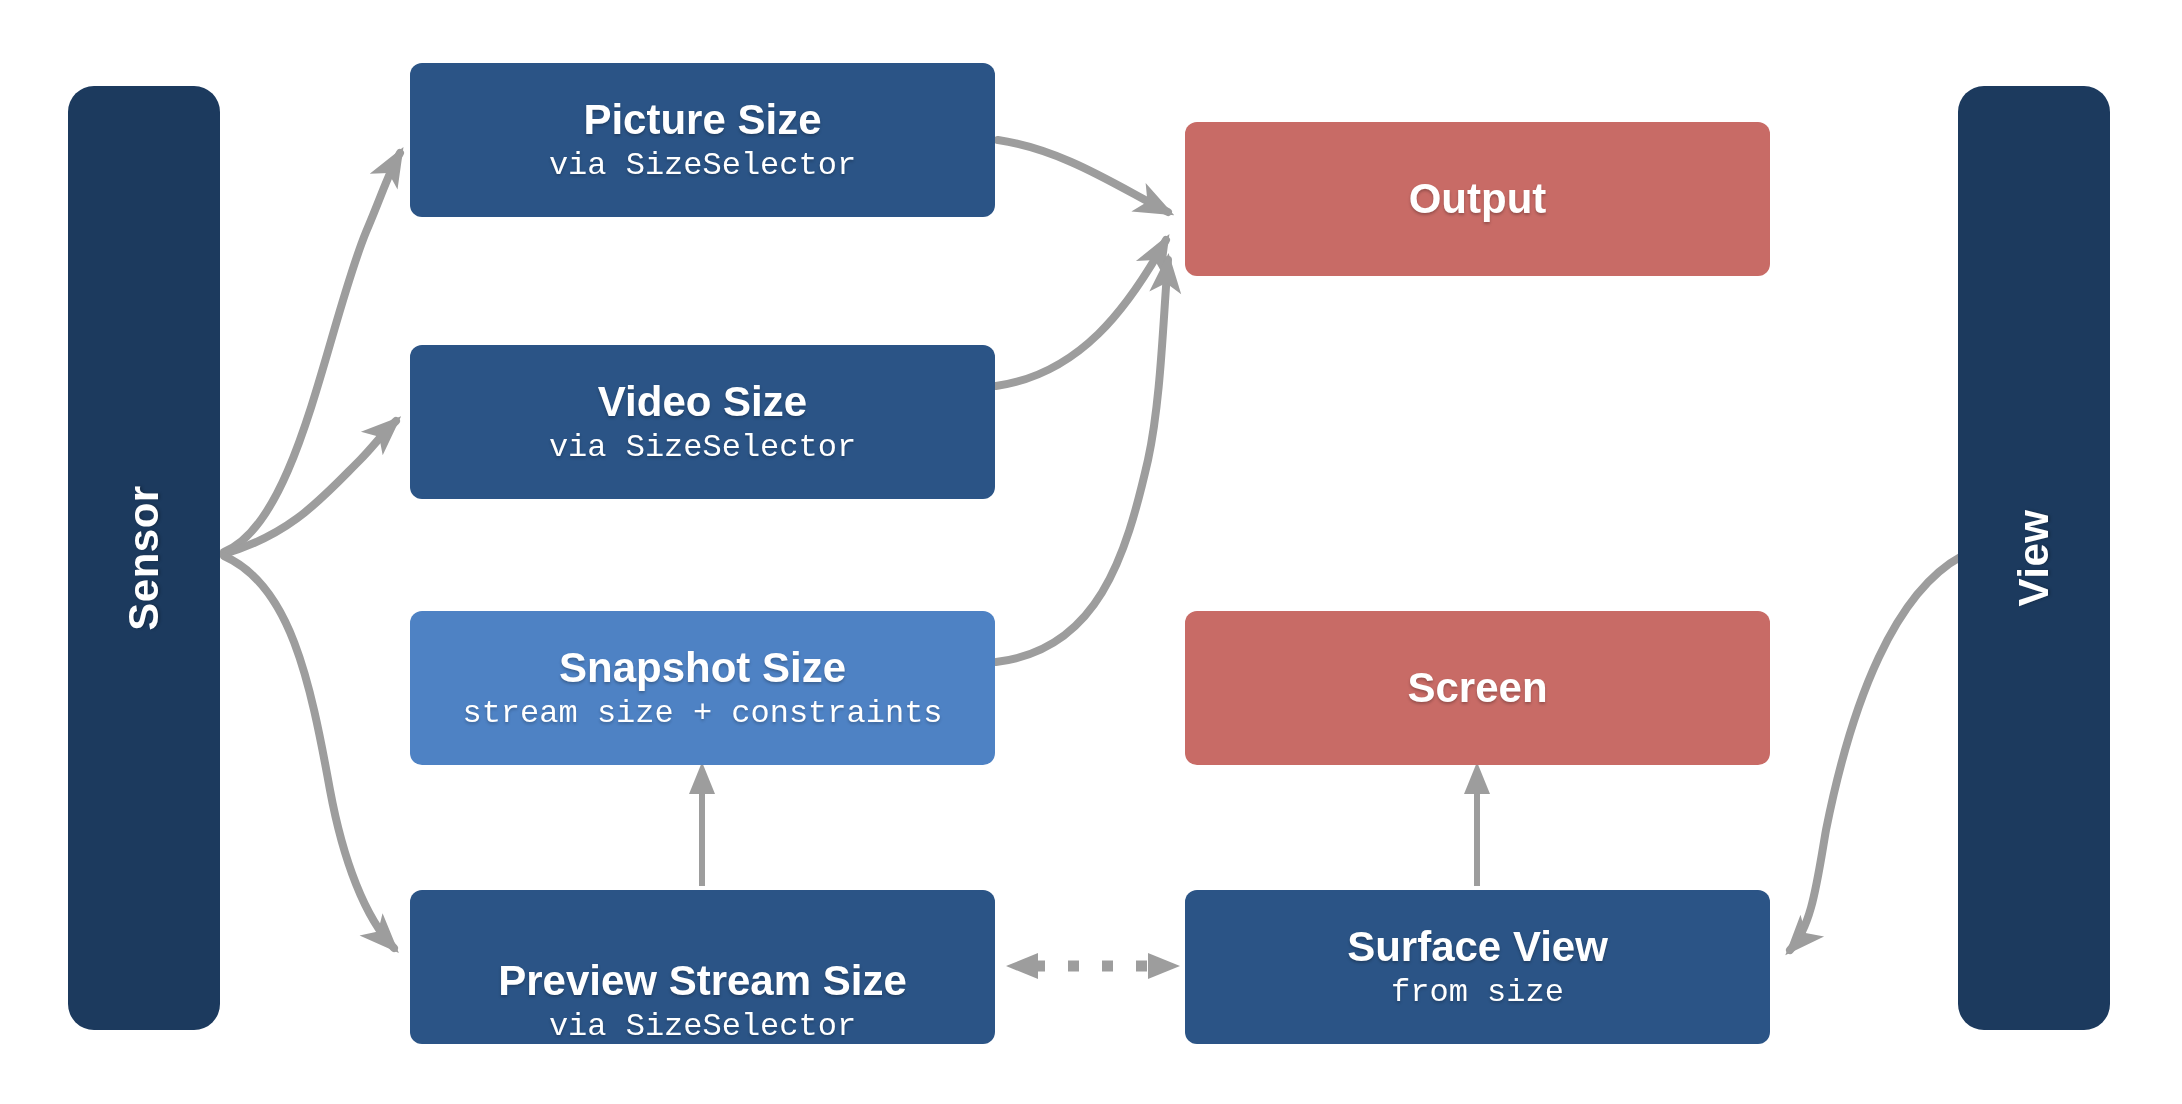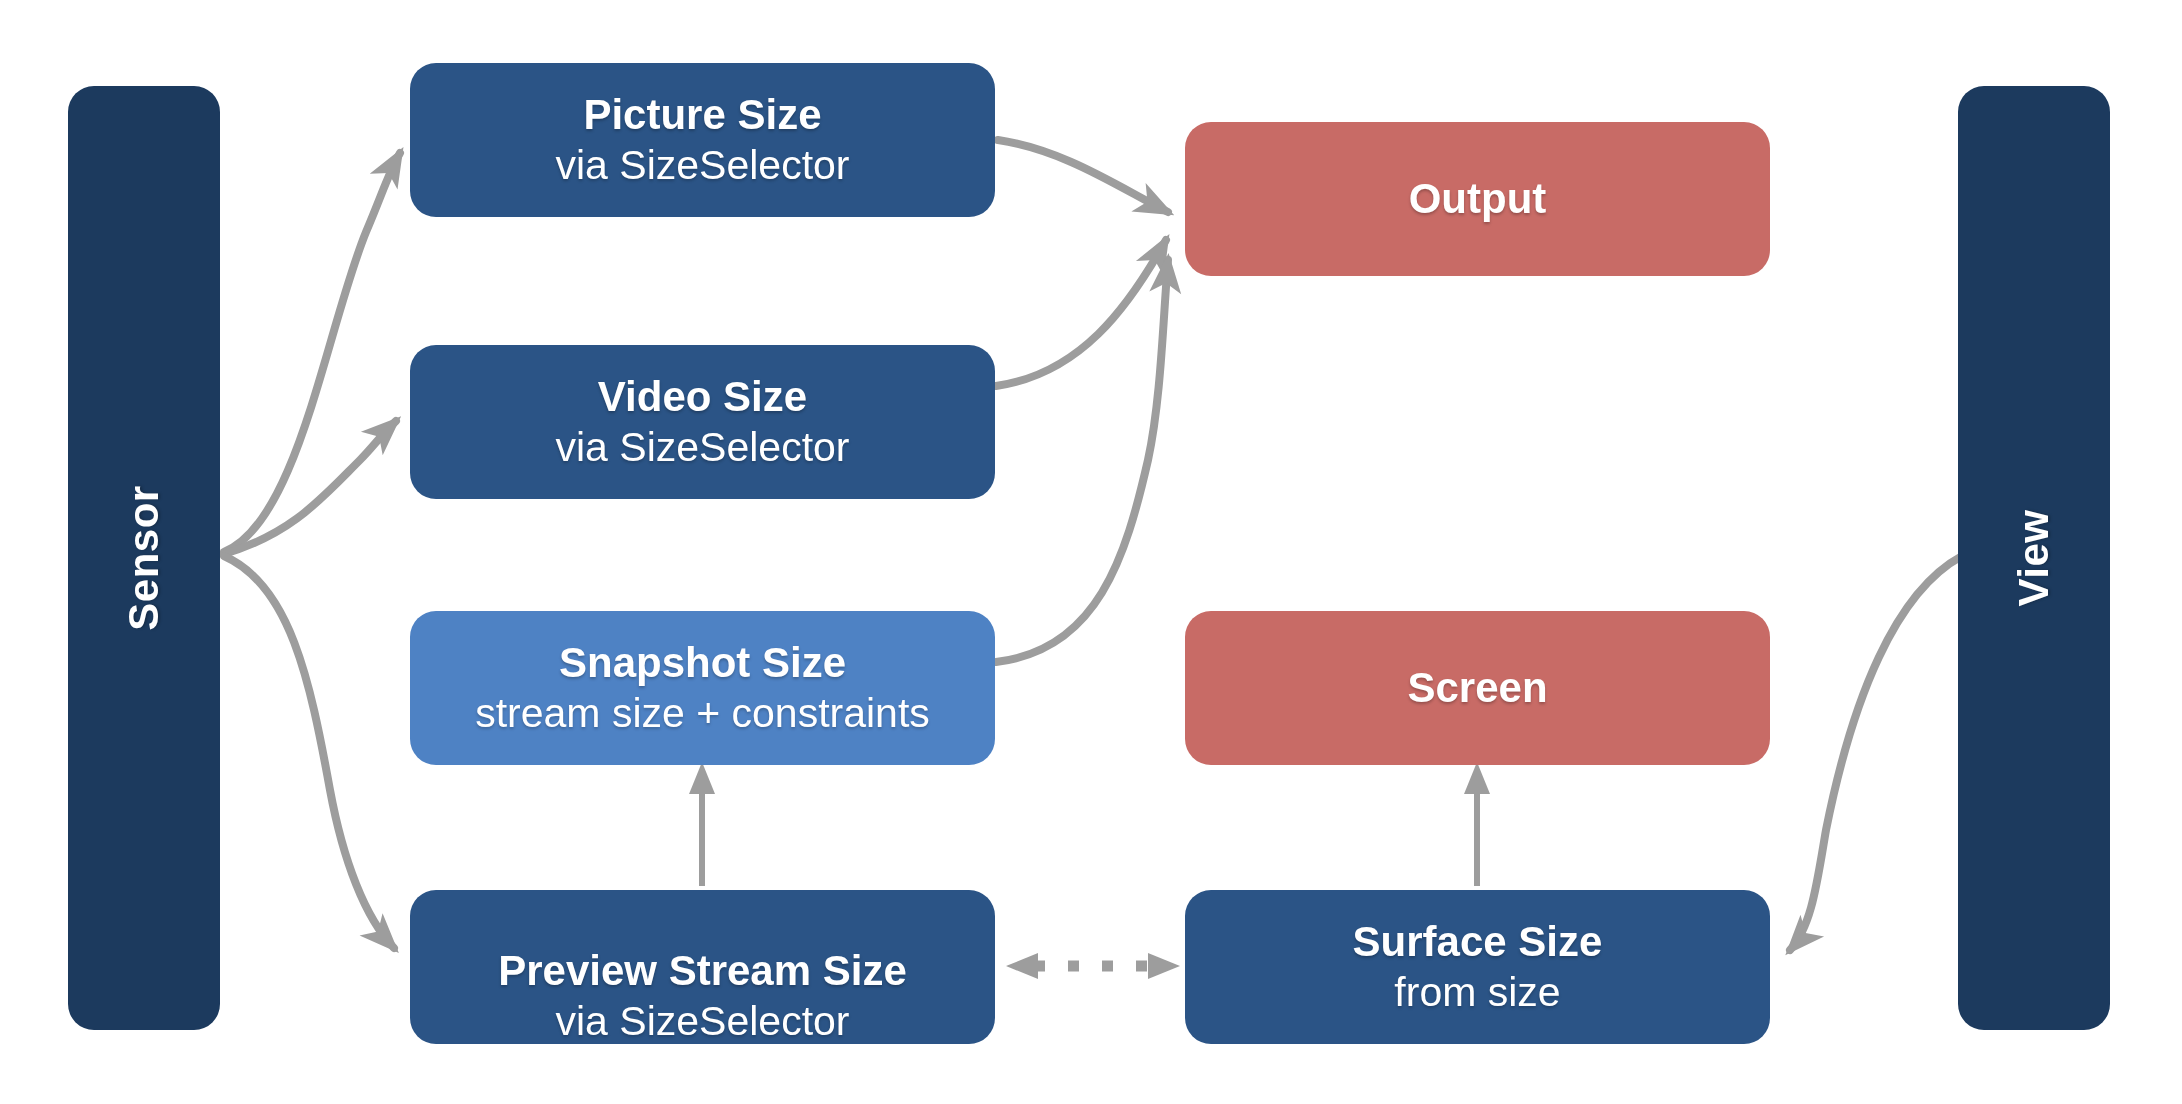--- a/index.html
+++ b/index.html
@@ -71,21 +71,21 @@
     white-space: nowrap;
     text-shadow: 0 2px 3px rgba(0,0,0,0.25);
   }
   .bar.sensor { left: 68px; }
   .bar.view  { left: 1958px; }
 
   .node {
     position: absolute;
     width: 585px;
     height: 154px;
-    border-radius: 26px;
+    border-radius: 12px;
     z-index: 2;
     display: flex;
     flex-direction: column;
     align-items: center;
     justify-content: center;
     gap: 5px;
     text-align: center;
   }
   .node.blue  { background: var(--box_blue); }
   .node.light { background: var(--box_light_blue); text-align: center; }
@@ -93,24 +93,25 @@
 
   .node-title {
     color: var(--text_color);
     font-size: 42px;
     font-weight: 700;
     line-height: 1.1;
     text-shadow: 0 2px 3px rgba(0,0,0,0.25);
   }
   .node-subtitle {
     color: var(--text_color);
-    font-size: 41px;
+    font-size: 32px;
     font-weight: 400;
     line-height: 1.1;
     text-shadow: 0 2px 3px rgba(0,0,0,0.22);
+    font-family: Liberation Mono, monospace;
   }
 
   .node.picture { left: 410px; top: 63px; }
   .node.video   { left: 410px; top: 333px; margin-top: 12px; }
   .node.snapshot{ left: 410px; top: 611px; }
   .node.preview { left: 410px; top: 890px; justify-content: flex-end; }
   .node.output  { left: 1185px; top: 122px; }
   .node.screen  { left: 1185px; top: 611px; }
   .node.surface { left: 1185px; top: 890px; }
 </style>
@@ -183,17 +184,17 @@
 
   <div class="node red output">
     <div class="node-title">Output</div>
   </div>
 
   <div class="node red screen">
     <div class="node-title">Screen</div>
   </div>
 
   <div class="node blue surface">
-    <div class="node-title">Surface Size</div>
+    <div class="node-title">Surface View</div>
     <div class="node-subtitle">from size</div>
   </div>
 
 </div>
 
 </body></html>

